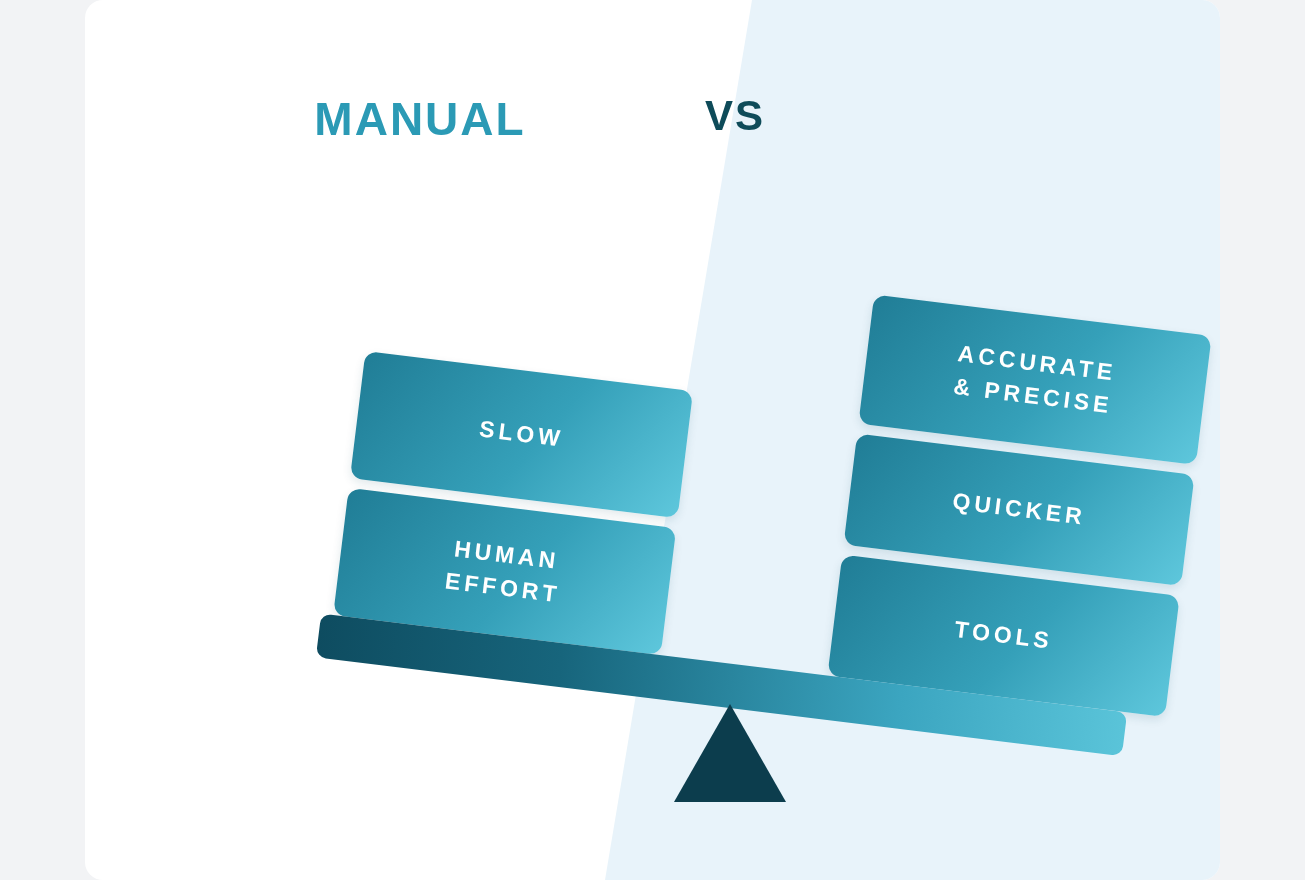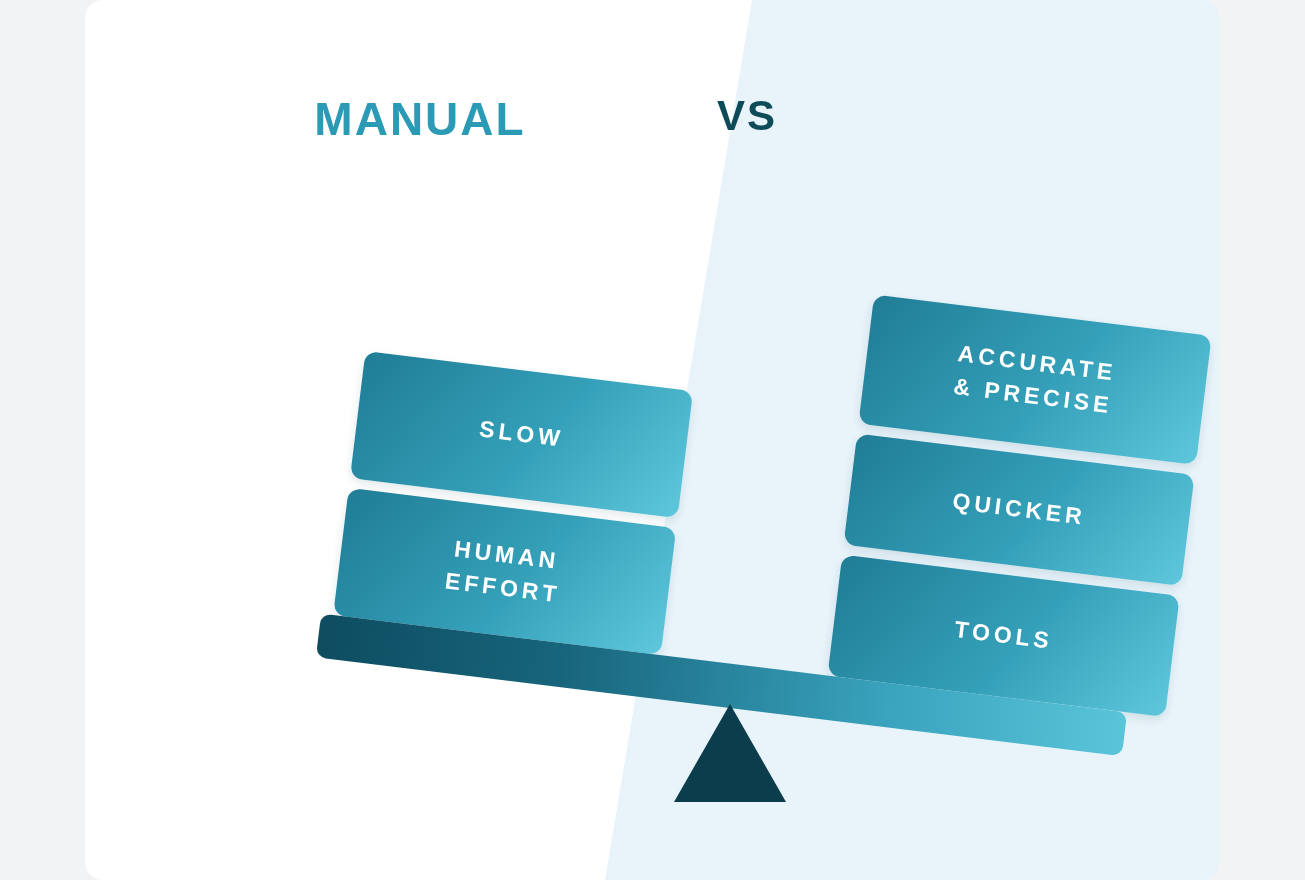--- a/index.html
+++ b/index.html
@@ -28,21 +28,21 @@
   .heading {
     position: absolute;
     top: 92px;
     transform: translateX(-50%);
     font-size: 46px;
     font-weight: 800;
     letter-spacing: 2px;
     white-space: nowrap;
   }
   .heading-manual    { left: 335px;  color: #2b9ab5; }
-  .heading-vs        { left: 650px;  color: #0e4b59; font-size: 42px; margin-left: 12px; }
+  .heading-vs        { left: 650px;  color: #0e4b59; font-size: 42px; }
   .heading-automation{ left: 910px;  color: #2b9ab5; }
 
   
   .tilt {
     position: absolute;
     left: 0; top: 0;
     width: 1305px; height: 880px;
     transform: rotate(7deg);
     transform-origin: 645px 706px;
   }

